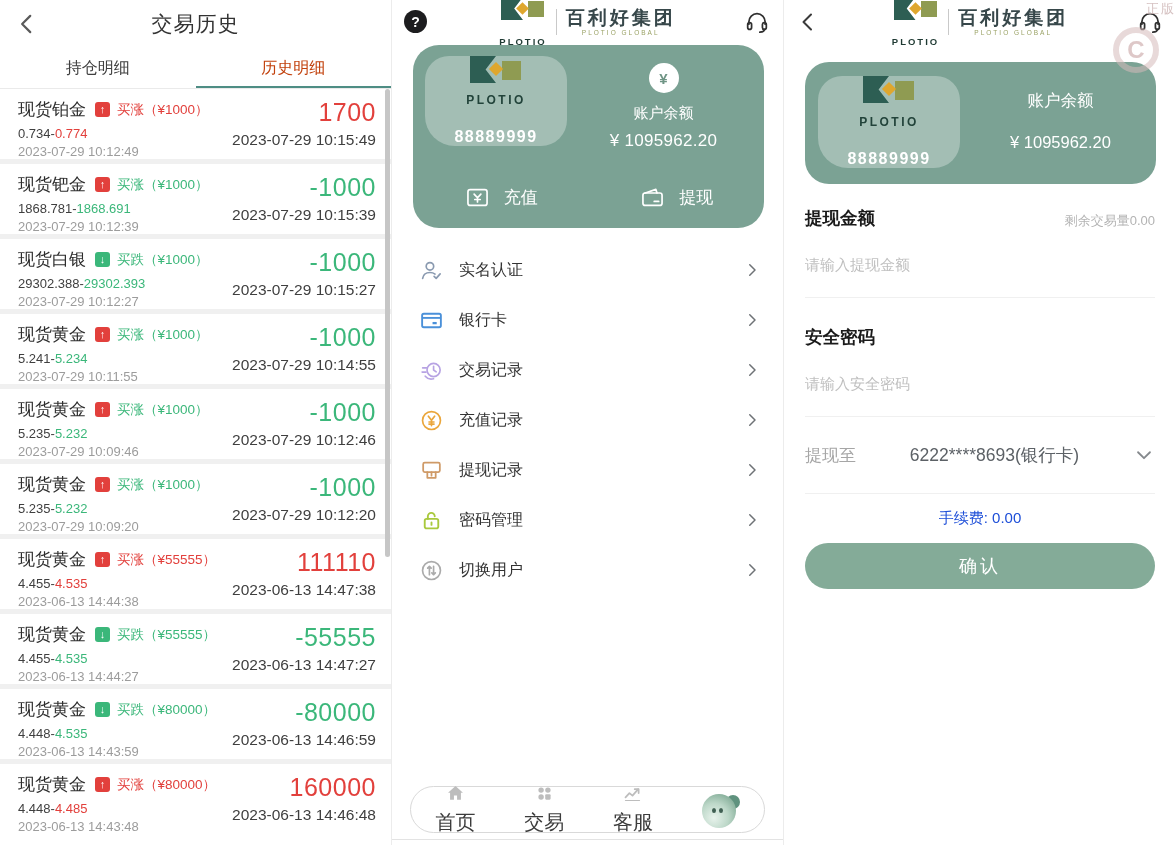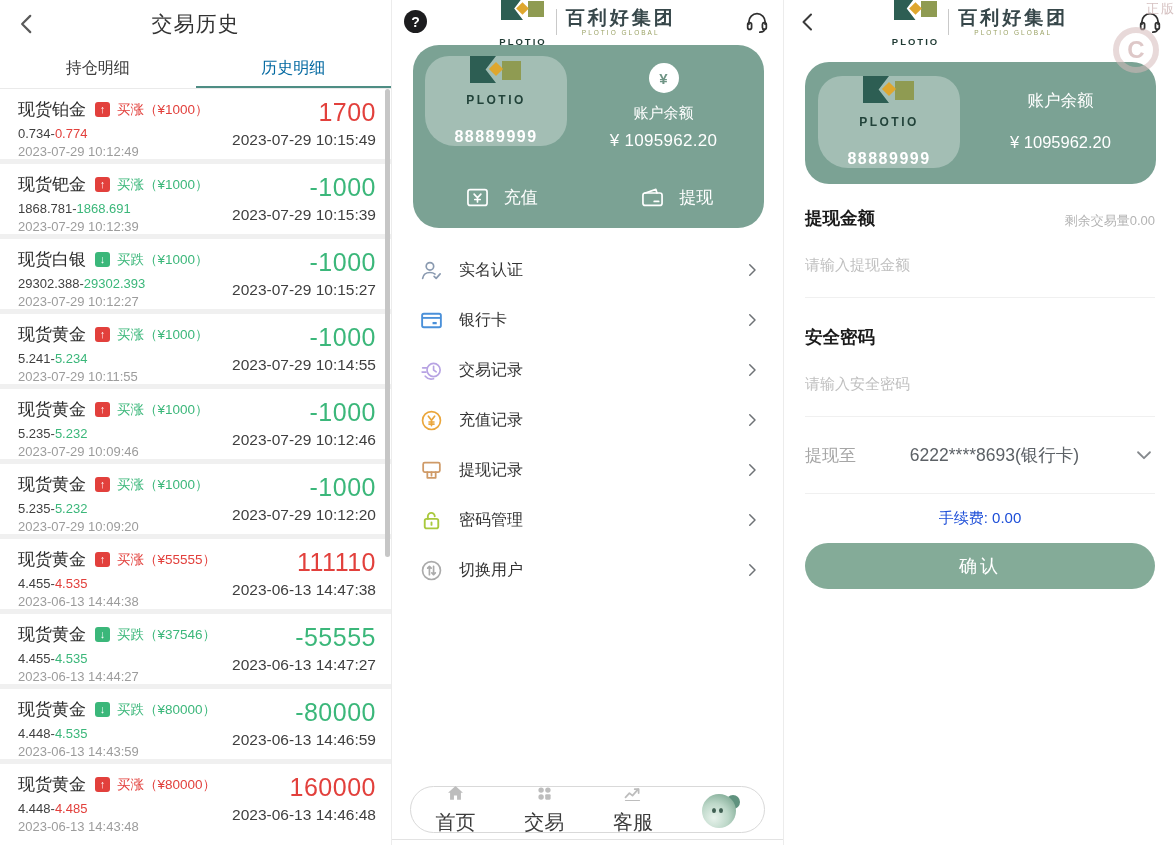--- a/index.html
+++ b/index.html
@@ -11,21 +11,21 @@
   .panel.left  { border-right:1px solid #ececec; }
   .panel.mid   { border-right:1px solid #ececec; }
 
   
   .lp-header { position:relative; height:48px; display:flex; align-items:center; justify-content:center; }
   .lp-back { position:absolute; left:14px; top:11px; width:26px; height:26px; }
   .lp-back svg { width:26px; height:26px; }
   .lp-title { font-size:21px; font-weight:500; color:#333; letter-spacing:1px; }
   .lp-tabs { display:flex; height:40px; }
   .lp-tab { flex:1; display:flex; align-items:center; justify-content:center; font-size:16px; color:#3f3f3f; cursor:pointer; }
-  .lp-tab.active { color:#0369a1; box-shadow: inset 0 -2px 0 #4e8d84; }
+  .lp-tab.active { color:#c2410c; box-shadow: inset 0 -2px 0 #4e8d84; }
   .trade-list { background:#f0f0f0; border-top:1px solid #eaeaea; }
   .trade-row { background:#fff; height:70px; margin-bottom:5px; padding:9px 15px 7px 18px; display:flex; }
   .trade-row:last-child { margin-bottom:0; }
   .t-left { flex:1; min-width:0; }
   .t-l1 { display:flex; align-items:center; }
   .t-name { font-size:17px; color:#2c2c2c; font-weight:500; }
   .t-badge { width:15px; height:15px; border-radius:3px; margin:0 7px 0 9px; color:#fff; font-size:11px; font-weight:700; display:flex; align-items:center; justify-content:center; line-height:1; }
   .badge-up { background:var(--red); }
   .badge-down { background:var(--green); }
   .t-side { font-size:13.5px; }
@@ -241,21 +241,21 @@
           <div class="t-right">
             <div class="t-pnl tone-red">111110</div>
             <div class="t-close">2023-06-13 14:47:38</div>
           </div>
         </div>
         <div class="trade-row">
           <div class="t-left">
             <div class="t-l1">
               <span class="t-name">现货黄金</span>
               <span class="t-badge badge-down">↓</span>
-              <span class="t-side tone-green">买跌（¥37546）</span>
+              <span class="t-side tone-green">买跌（¥55555）</span>
             </div>
             <div class="t-l2"><span>4.455</span>-<span class="tone-green">4.535</span></div>
             <div class="t-l3">2023-06-13 14:44:27</div>
           </div>
           <div class="t-right">
             <div class="t-pnl tone-green">-55555</div>
             <div class="t-close">2023-06-13 14:47:27</div>
           </div>
         </div>
         <div class="trade-row">

